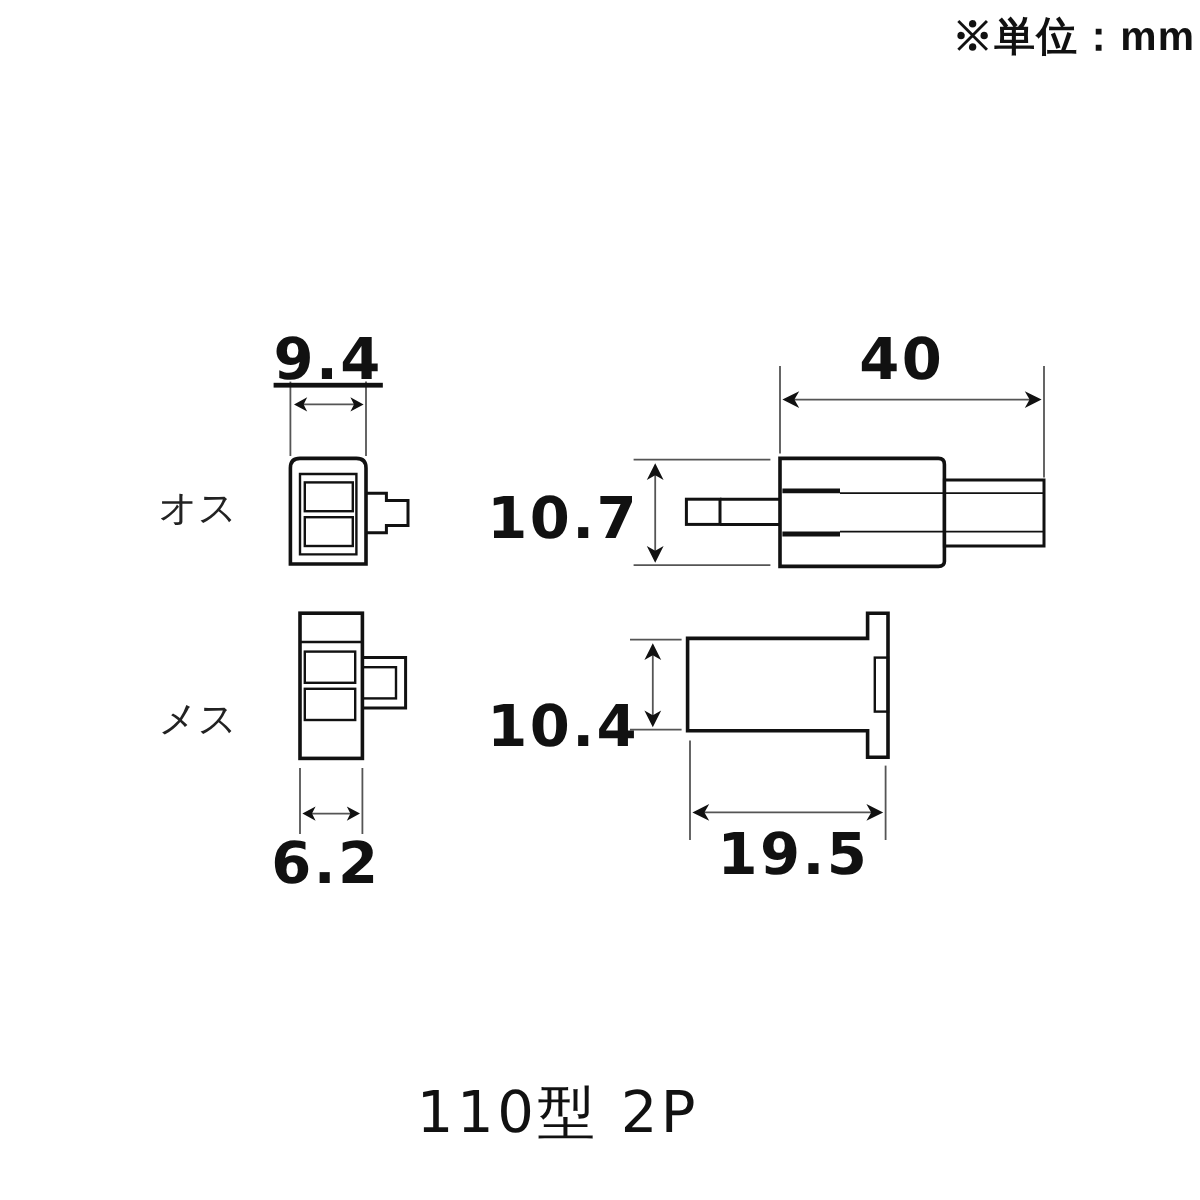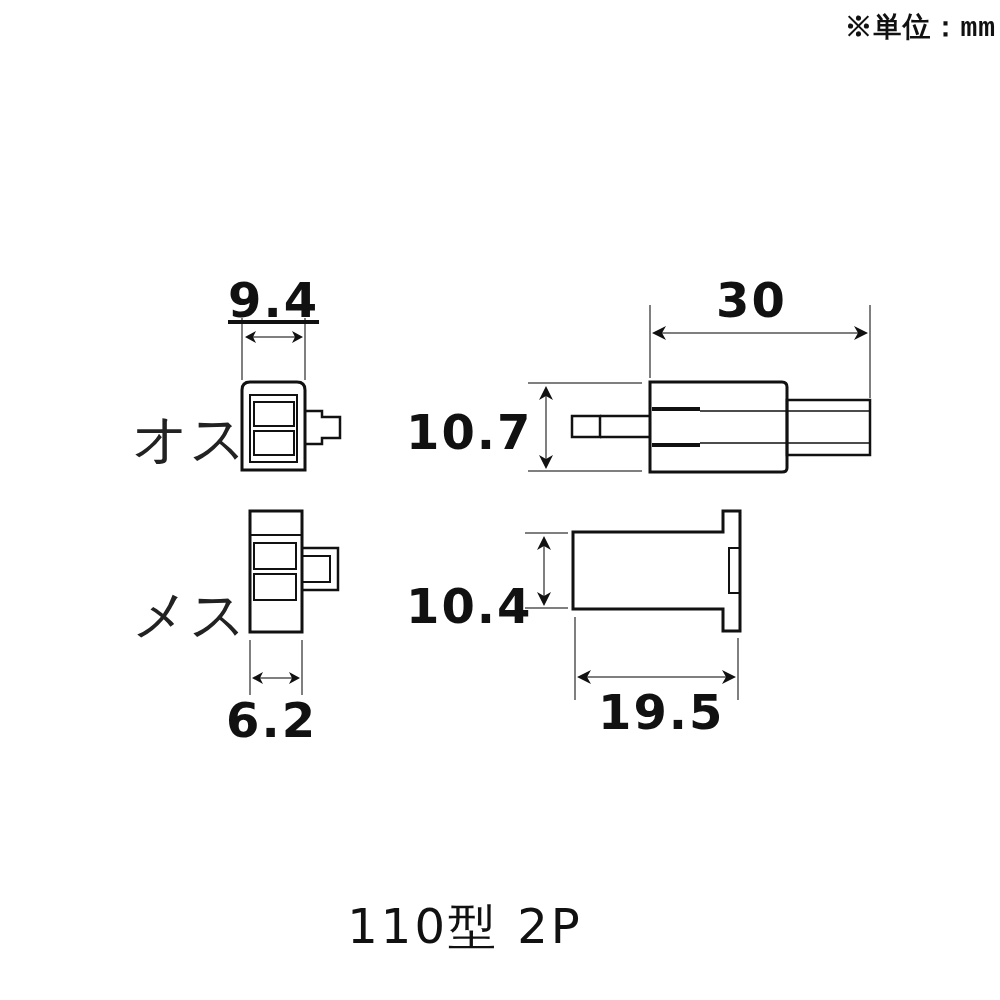--- a/index.html
+++ b/index.html
@@ -1,22 +1,22 @@
 <!DOCTYPE html>
 <html><head>
 <meta charset="utf-8">
 <style>
   html, body { margin: 0; padding: 0; background: #ffffff; }
   body { width: 1000px; height: 1000px; position: relative; overflow: hidden;
          font-family: "Liberation Sans", "DejaVu Sans", sans-serif; color: #111; }
-  .unit-note { position: absolute; top: 8px; right: 4px; font-size: 28px; font-weight: bold;
-               font-family: Liberation Mono, monospace; letter-spacing: 1px; }
+  .unit-note { position: absolute; top: 8px; right: 4px; font-size: 34px; font-weight: bold;
+               font-family: Liberation Sans, sans-serif; letter-spacing: 1px; }
   .dim { position: absolute; font-size: 48px; font-weight: bold; letter-spacing: 2px;
          font-family: "DejaVu Sans", sans-serif; }
-  .label-jp { position: absolute; font-size: 56px; font-family: Liberation Serif, serif; font-weight: normal; color: #222; }
+  .label-jp { position: absolute; font-size: 32px; font-family: Liberation Serif, serif; font-weight: normal; color: #222; }
   .caption { position: absolute; top: 895px; left: 0; width: 930px; text-align: center;
              font-size: 48px; font-family: "DejaVu Sans", sans-serif; font-weight: normal; letter-spacing: 3px; }
   svg.drawing { position: absolute; left: 0; top: 0; }
 </style>
 </head>
 <body>
 
 <div class="unit-note">※単位：mm</div>
 
 <svg class="drawing" width="1000" height="1000" viewBox="0 0 1000 1000">
@@ -87,21 +87,21 @@
     <polygon points="546,386 539,400 546,396 553,400"></polygon>
     <polygon points="546,469 539,455 546,459 553,455"></polygon>
     <polygon points="544,536 537,550 544,546 551,550"></polygon>
     <polygon points="544,606 537,592 544,596 551,592"></polygon>
     <polygon points="577,677 591,670 587,677 591,684"></polygon>
     <polygon points="736,677 722,670 726,677 722,684"></polygon>
   </g>
 </svg>
 
 <div class="dim" style="left:228px; top:272px;text-decoration:underline;">9.4</div>
-<div class="dim" style="left:716px; top:272px;">30</div>
+<div class="dim" style="left:716px; top:272px;">40</div>
 <div class="dim" style="left:406px; top:404px;">10.7</div>
 <div class="dim" style="left:406px; top:546px;margin-top:32px;">10.4</div>
 <div class="dim" style="left:226px; top:692px;">6.2</div>
 <div class="dim" style="left:598px; top:684px;">19.5</div>
 
 <div class="label-jp" style="left:132px; top:402px;">オス</div>
 <div class="label-jp" style="left:132px; top:578px;">メス</div>
 
 <div class="caption">110型 2P</div>
 

